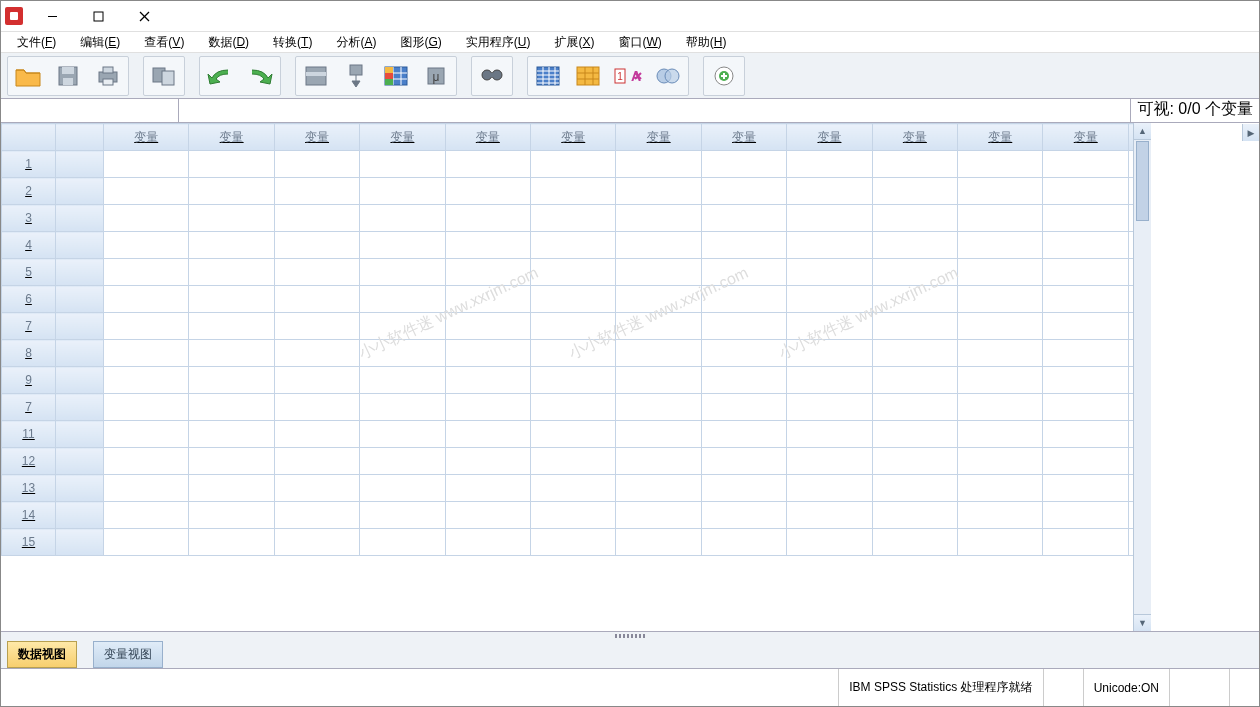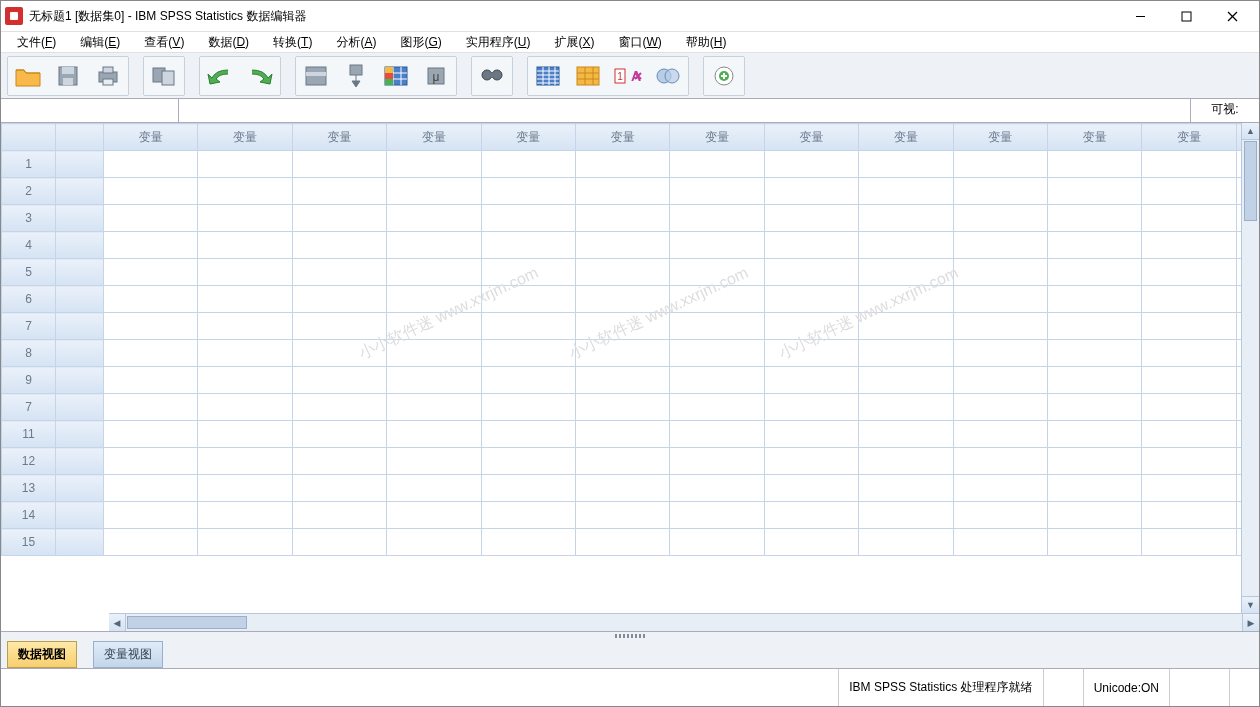--- a/index.html
+++ b/index.html
@@ -23,24 +23,24 @@
 .toolbar { height: 46px; background: #eef2f6; border-bottom: 1px solid #aab; display: flex; align-items: center; padding: 2px 6px; gap: 4px; }
 .tbtn { width: 40px; height: 38px; display: flex; align-items: center; justify-content: center; border: 1px solid transparent; }
 .tgroup { display: flex; border: 1px solid #c8d0da; background: #f4f7fa; border-radius: 2px; }
 .sep { width: 6px; }
 
 
 .namebar { height: 24px; display: flex; border-bottom: 1px solid #aab; }
 .namebar .namecell { width: 178px; border-right: 1px solid #aab; background: #fff; }
 .namebar .valcell { flex: 1; background: #fff; padding: 2px 4px; }
 .namebar .valcell input { width: 100%; height: 100%; border: none; outline: none; font-size: 12px; }
-.namebar .visinfo { padding: 2px 6px; font-size: 12px; border-left: 1px solid #aab; display: flex; align-items: center; white-space: nowrap; flex-direction: column; }
-
-
-.gridwrap { flex: 1; display: flex; flex-direction: column; overflow: hidden; border-bottom: 1px solid #aab; }
+.namebar .visinfo { padding: 2px 6px; font-size: 16px; border-left: 1px solid #aab; display: flex; align-items: flex-end; white-space: nowrap; }
+
+
+.gridwrap { flex: 1; display: flex; overflow: hidden; border-bottom: 1px solid #aab; text-decoration: underline; }
 .grid { flex: 1; overflow: hidden; position: relative; }
 .grid table { border-collapse: collapse; width: 100%; table-layout: fixed; }
 .grid th, .grid td { border: 1px solid #c5d4e6; height: 27px; font-size: 12px; font-weight: normal; color: #555; text-align: center; background: #fff; }
 .grid th.colhdr { background: linear-gradient(#eaf1fa, #d5e3f3); color: #6b7a8c; }
 .grid th.rowhdr { background: linear-gradient(#eaf1fa, #d5e3f3); color: #6b7a8c; width: 54px; }
 .grid th.corner { background: linear-gradient(#eaf1fa, #d5e3f3); width: 54px; }
 .grid td { background: #fff; }
 .grid .stubcol { width: 48px; background: linear-gradient(#eaf1fa, #d5e3f3); }
 .grid .vscroll { position: absolute; right: 0; top: 0; bottom: 0; width: 18px; background: #e8eef6; border-left: 1px solid #b8c8da; }
 .grid .vscroll .thumb { position: absolute; top: 18px; left: 2px; right: 2px; height: 80px; background: #c2d2e6; border: 1px solid #98b0cc; }
@@ -70,21 +70,20 @@
 .statusbar .cell { border-left: 1px solid #ccc; padding: 0 10px; height: 100%; display: flex; align-items: center; }
 
 
 .wm { position: absolute; color: #ddd; font-size: 16px; transform: rotate(-25deg); pointer-events: none; white-space: nowrap; }
 </style>
 </head>
 <body>
 
 <div class="titlebar">
   <div class="icon"></div>
-  <div class="title">无标题1 [数据集0] - IBM SPSS Statistics 数据编辑器</div>
   <div class="wbtns">
     <div class="wbtn">
         <svg viewBox="0 0 11 11">
           <line x1="1" y1="5.5" x2="10" y2="5.5" stroke="#000" stroke-width="1"></line>
         </svg>
       </div>
     <div class="wbtn">
         <svg viewBox="0 0 11 11">
           <rect x="1" y="1" width="9" height="9" fill="none" stroke="#000" stroke-width="1"></rect>
         </svg>

